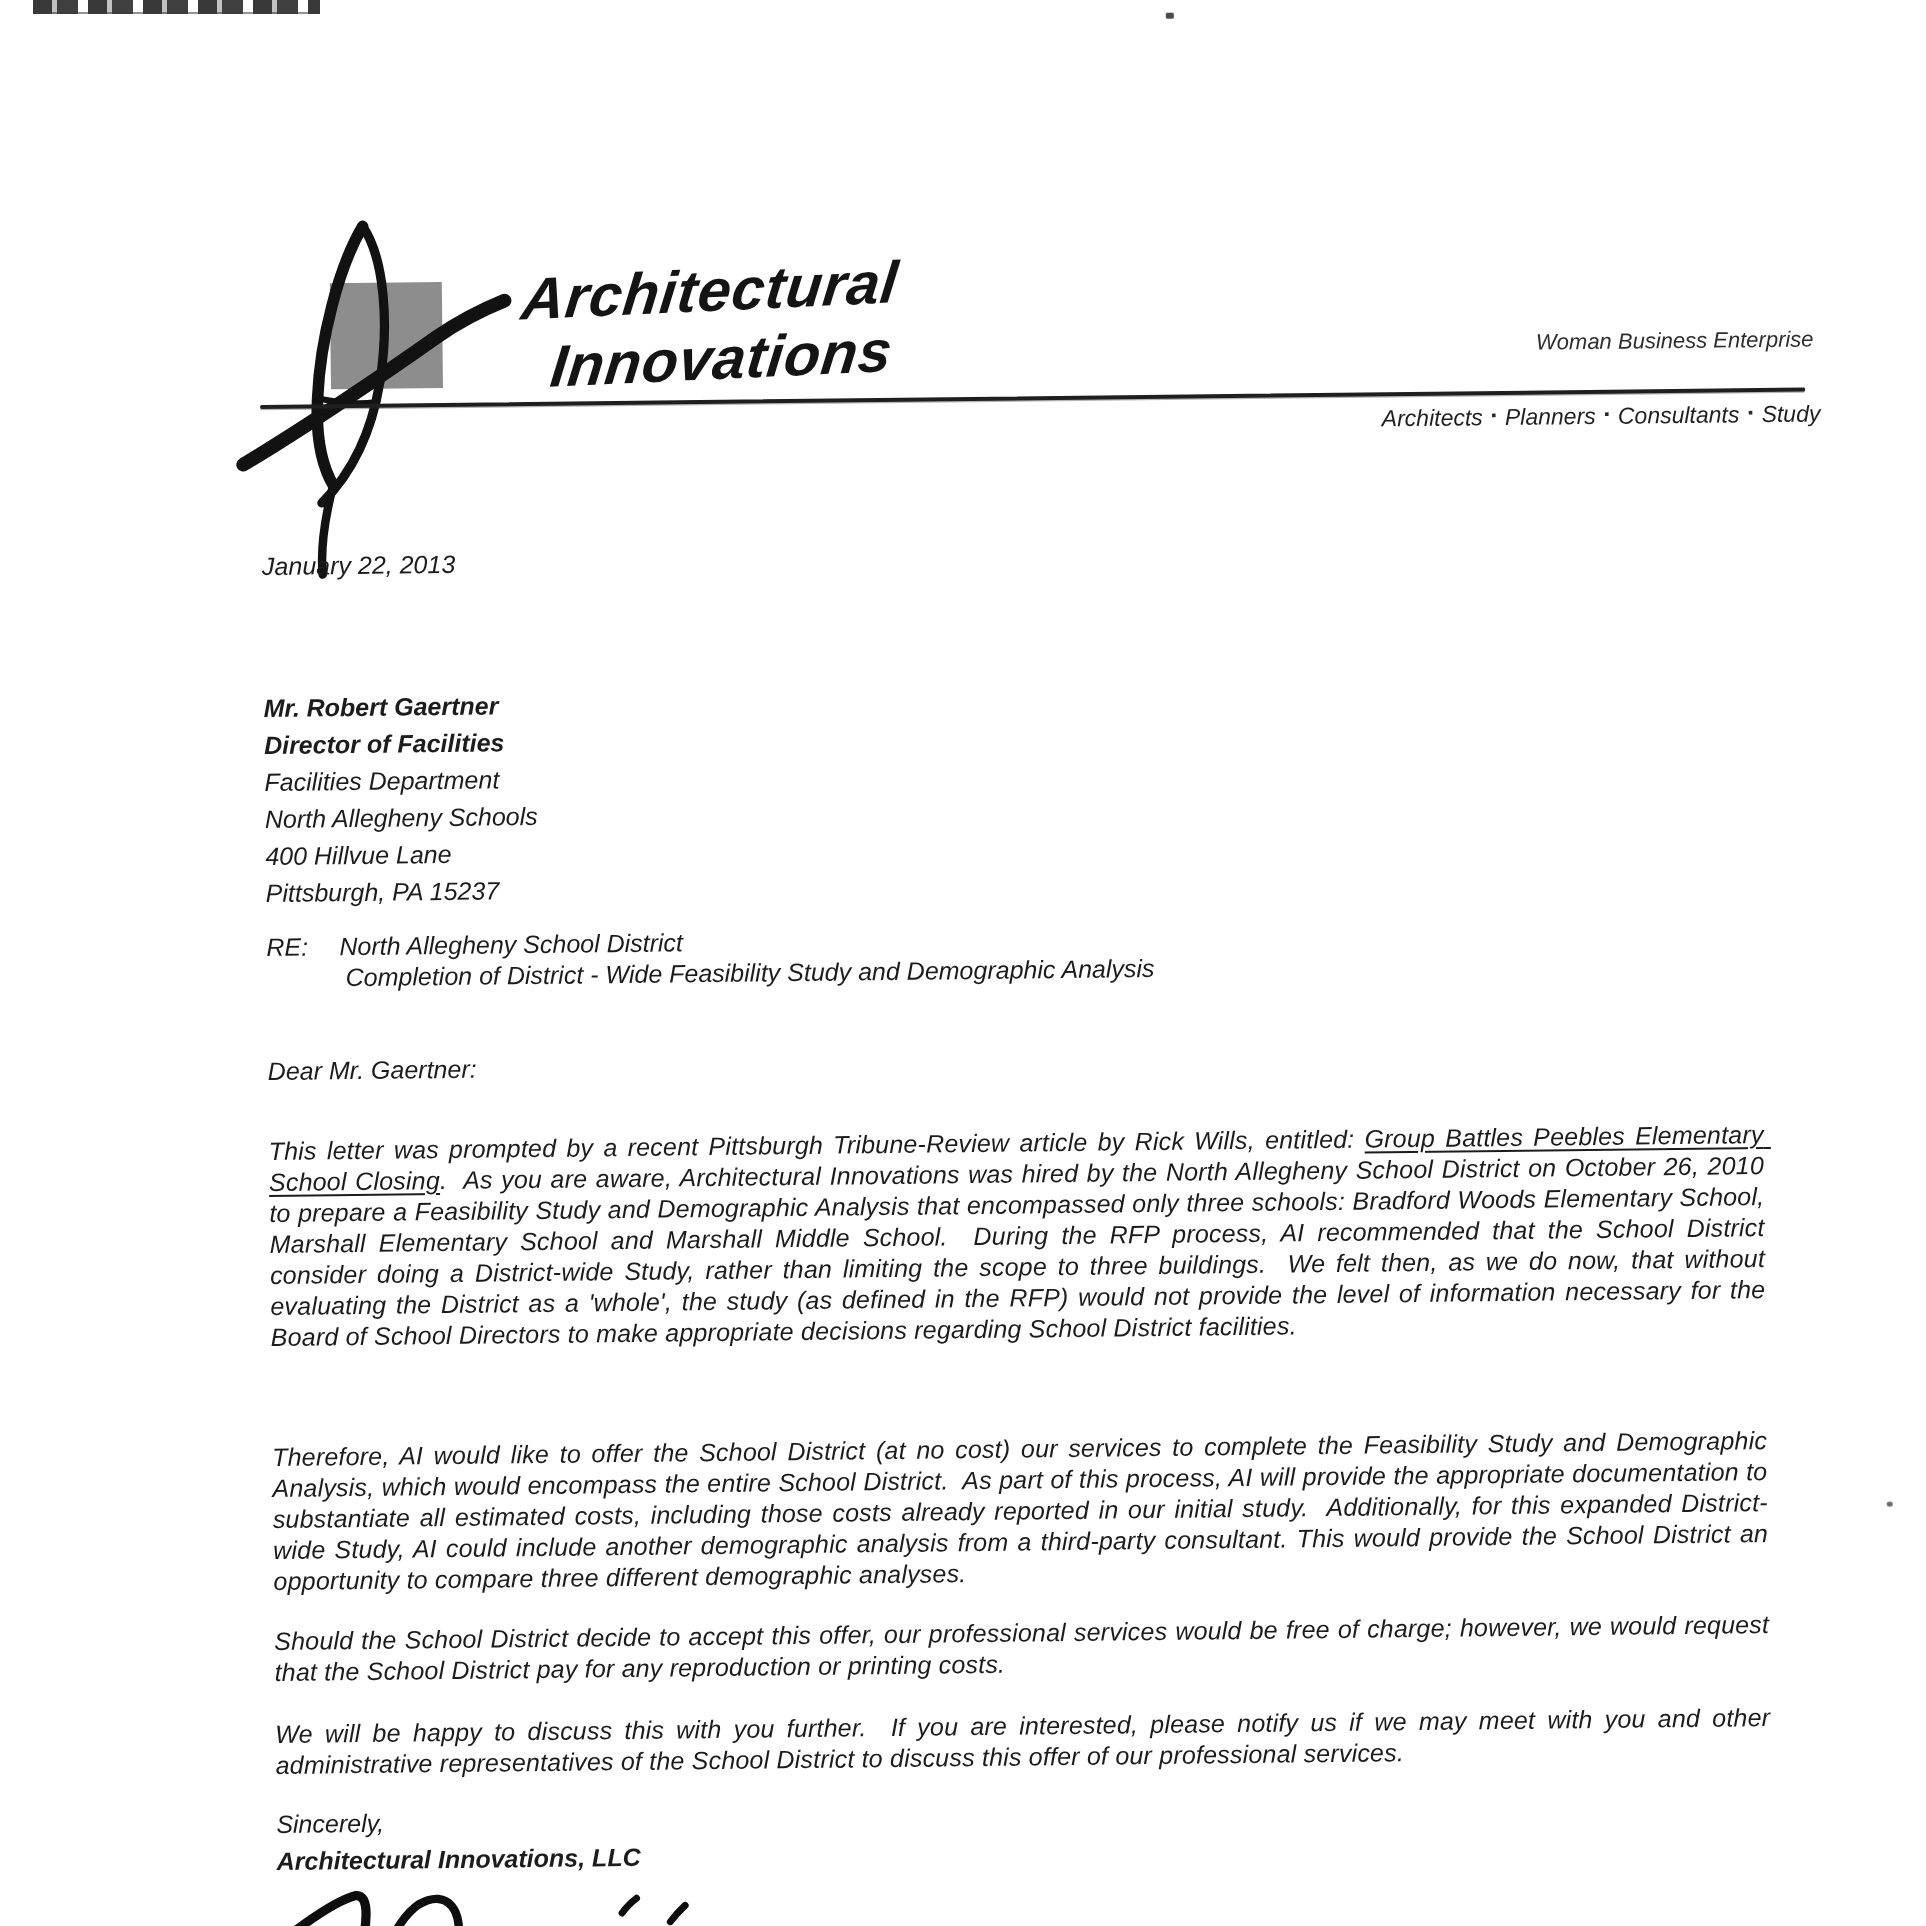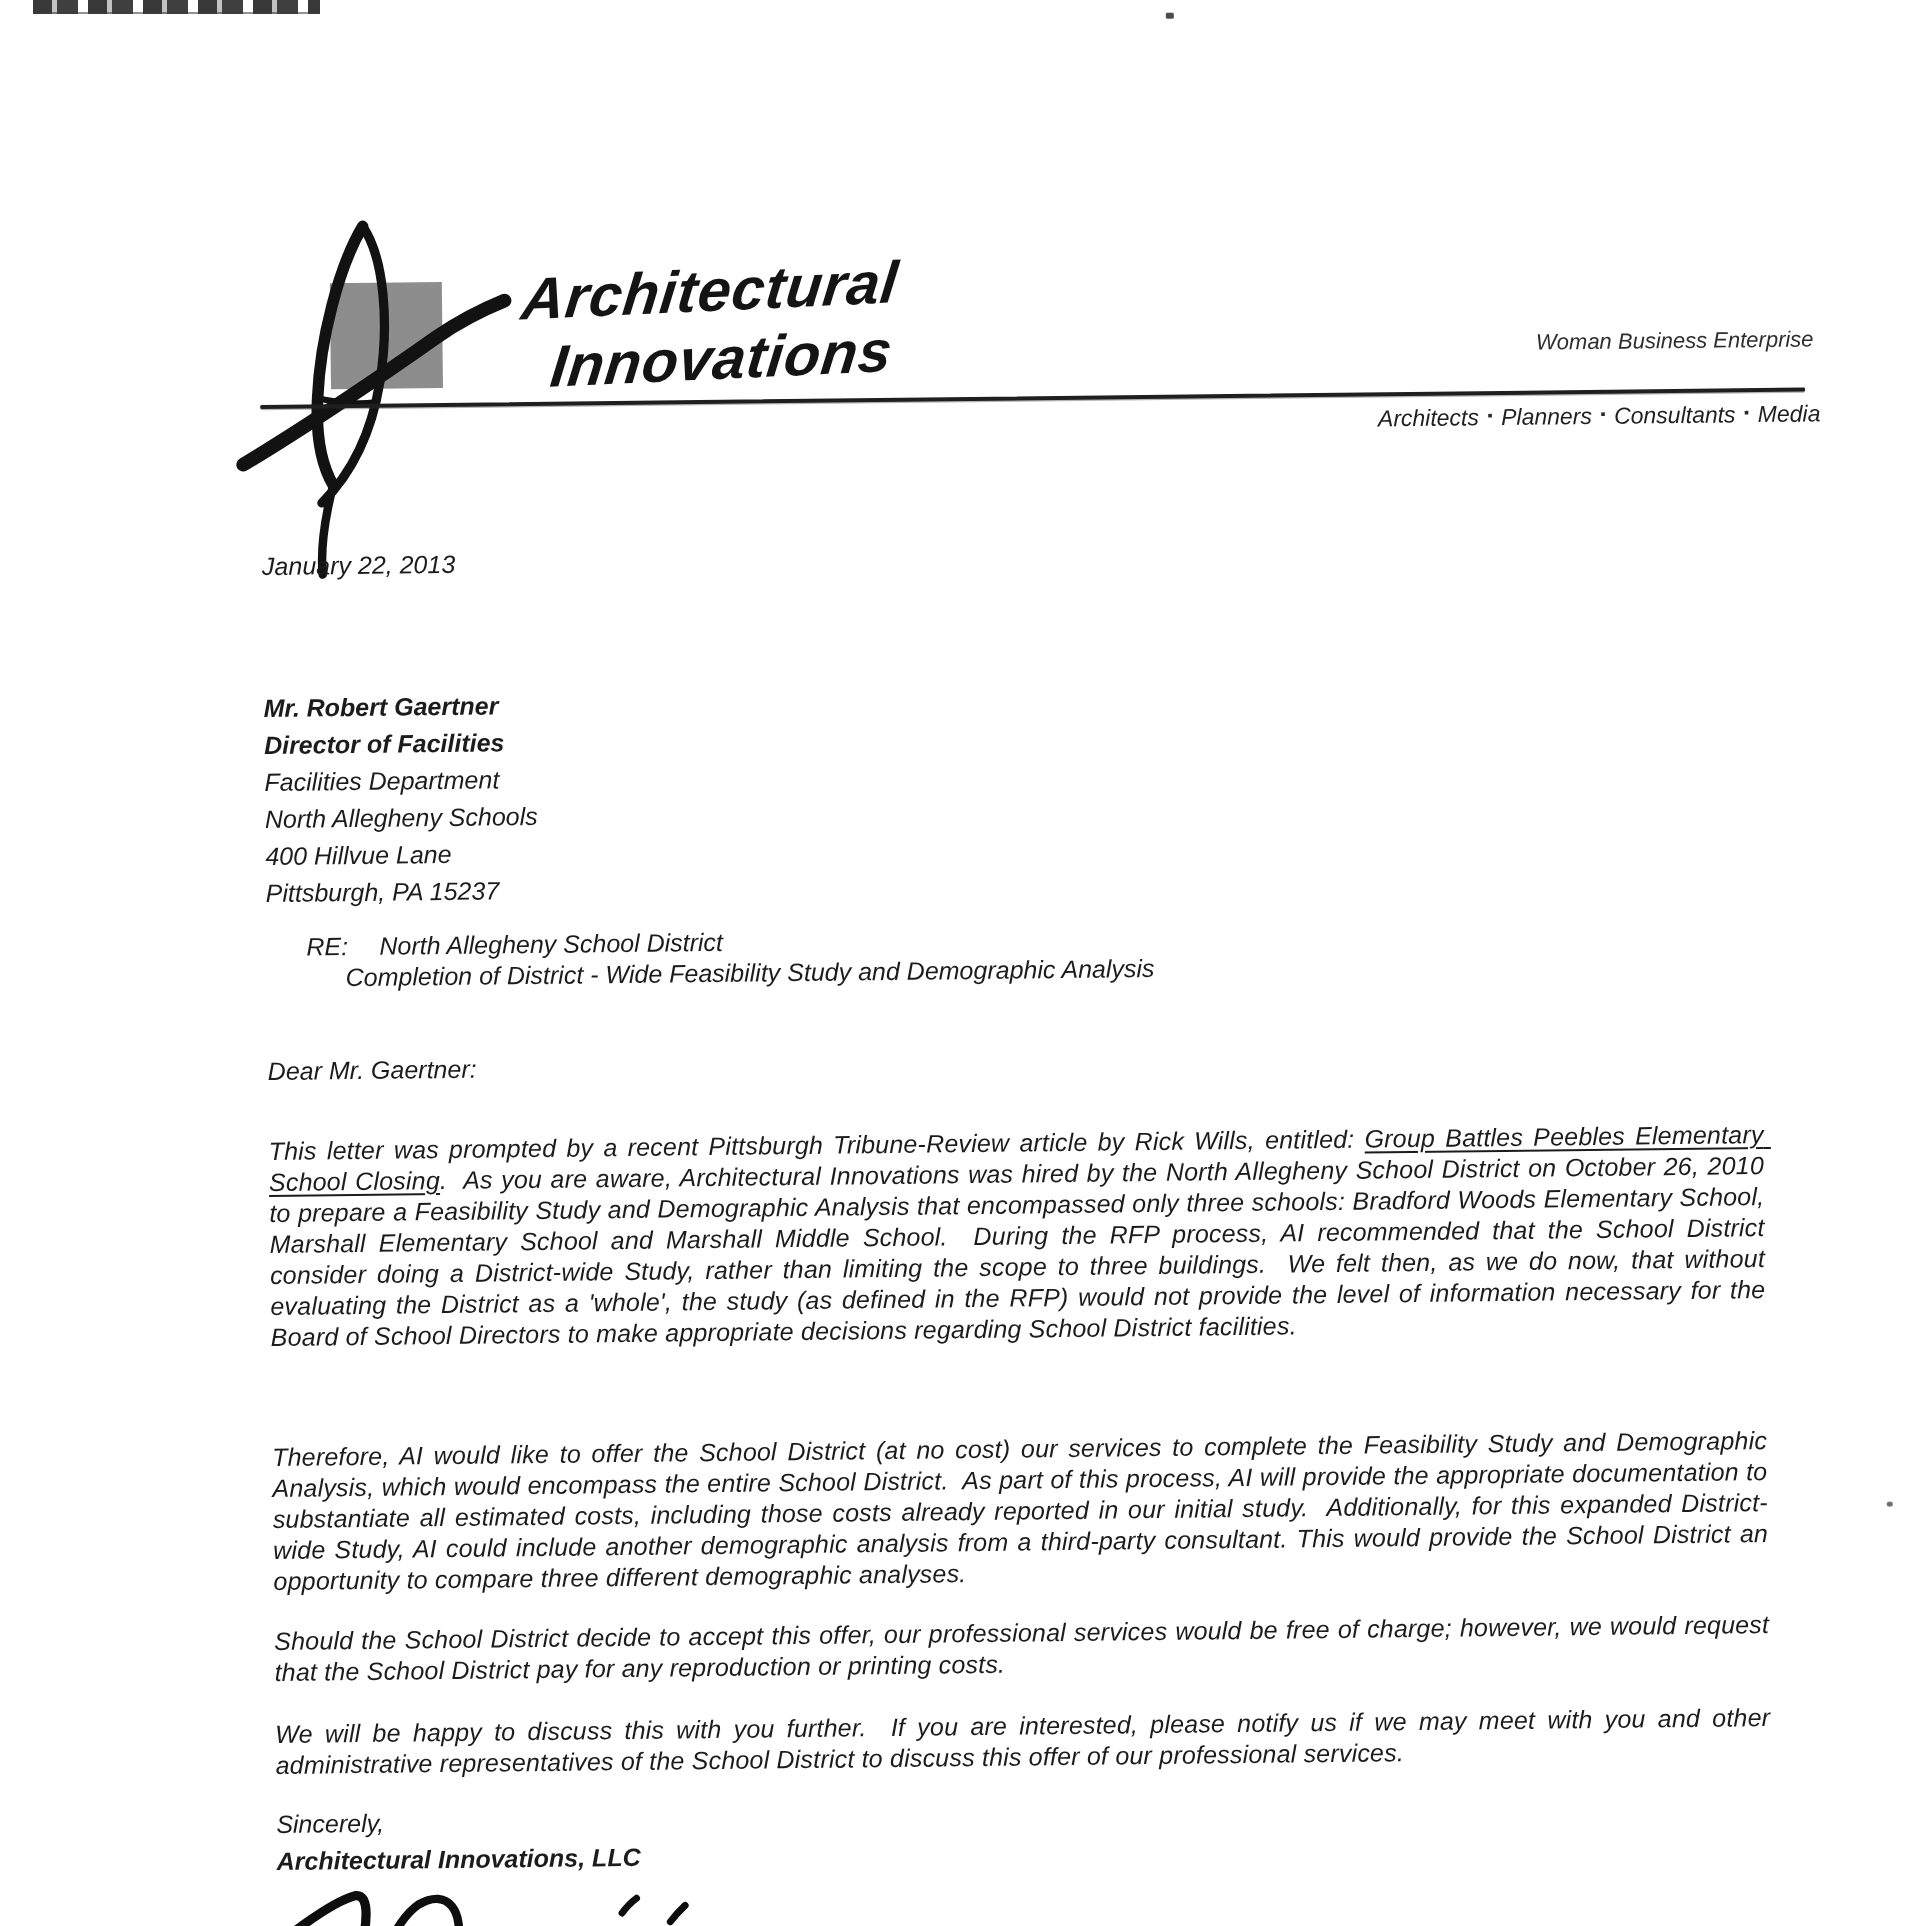--- a/index.html
+++ b/index.html
@@ -67,21 +67,21 @@
   .abs{position:absolute;}
   .txt{font-size:25px;font-style:italic;line-height:31px;color:#1c1c1c;}
   .b{font-weight:700;}
   .para{
     width:1495px;text-align:justify;white-space:pre-wrap;
     letter-spacing:0.2px;
   }
   .u{text-decoration:underline;text-decoration-thickness:1.9px;text-underline-offset:3.9px;}
   .addr{line-height:37px;white-space:nowrap;}
   .subject-row{white-space:nowrap;}
-  .subject-label{display:inline-block;width:73px;margin-left:40px;}
+  .subject-label{display:inline-block;width:73px;}
   .sig-svg{position:absolute;left:195px;top:1879px;width:647px;height:193px;}
 </style>
 </head>
 <body>
 
 <div class="page">
 
   <div class="artifact-band"></div>
 
   <div class="tilt">
@@ -102,21 +102,21 @@
     </svg>
 
     <div class="wordmark1">Architectural</div>
     <div class="wordmark2">Innovations</div>
 
     <div class="tagline">Woman Business Enterprise</div>
 
     <div class="head-rule"></div>
 
     <div class="services">
-      <span>Architects</span><span class="sq">▪</span><span>Planners</span><span class="sq">▪</span><span>Consultants</span><span class="sq">▪</span><span>Media</span>
+      <span>Architects</span><span class="sq">▪</span><span>Planners</span><span class="sq">▪</span><span>Consultants</span><span class="sq">▪</span><span>Study</span>
     </div>
 
     <div class="abs txt" style="left:270px;top:551px;">January 22, 2013</div>
 
     <div class="abs txt addr" style="left:270px;top:690px;">
       <div class="b">Mr. Robert Gaertner</div>
       <div class="b">Director of Facilities</div>
       <div>Facilities Department</div>
       <div>North Allegheny Schools</div>
       <div>400 Hillvue Lane</div>

